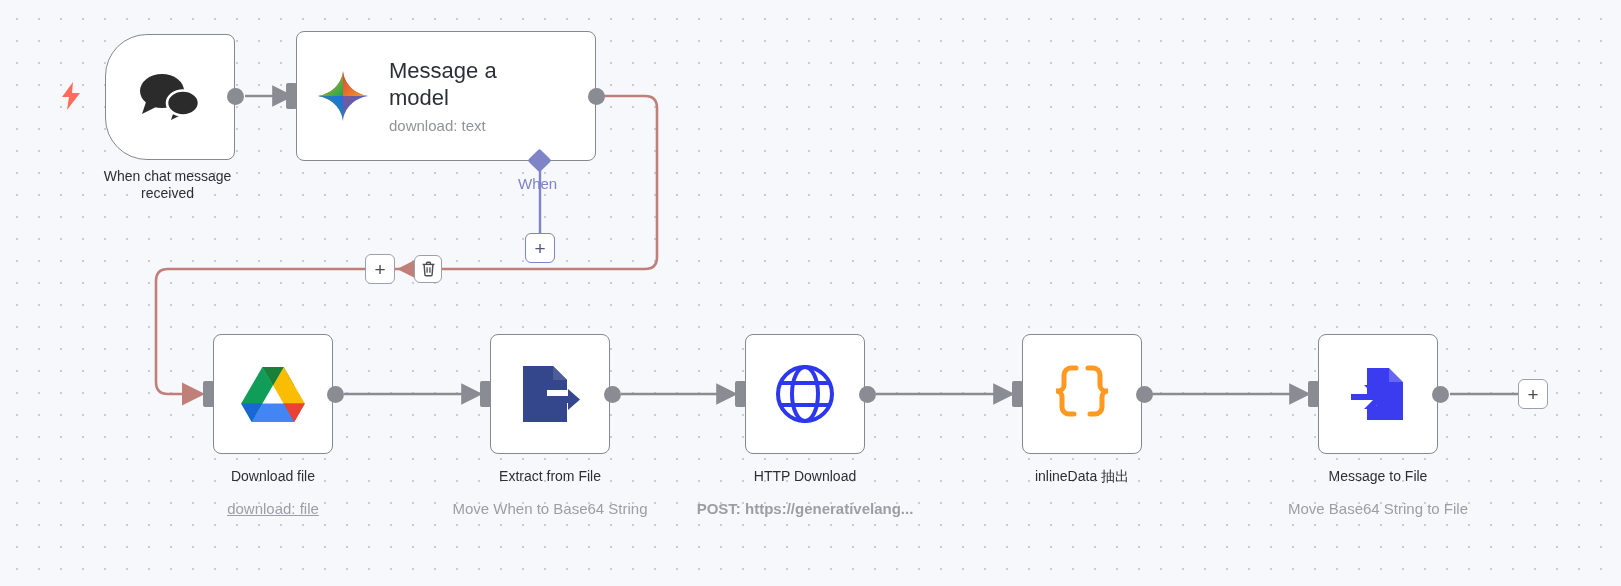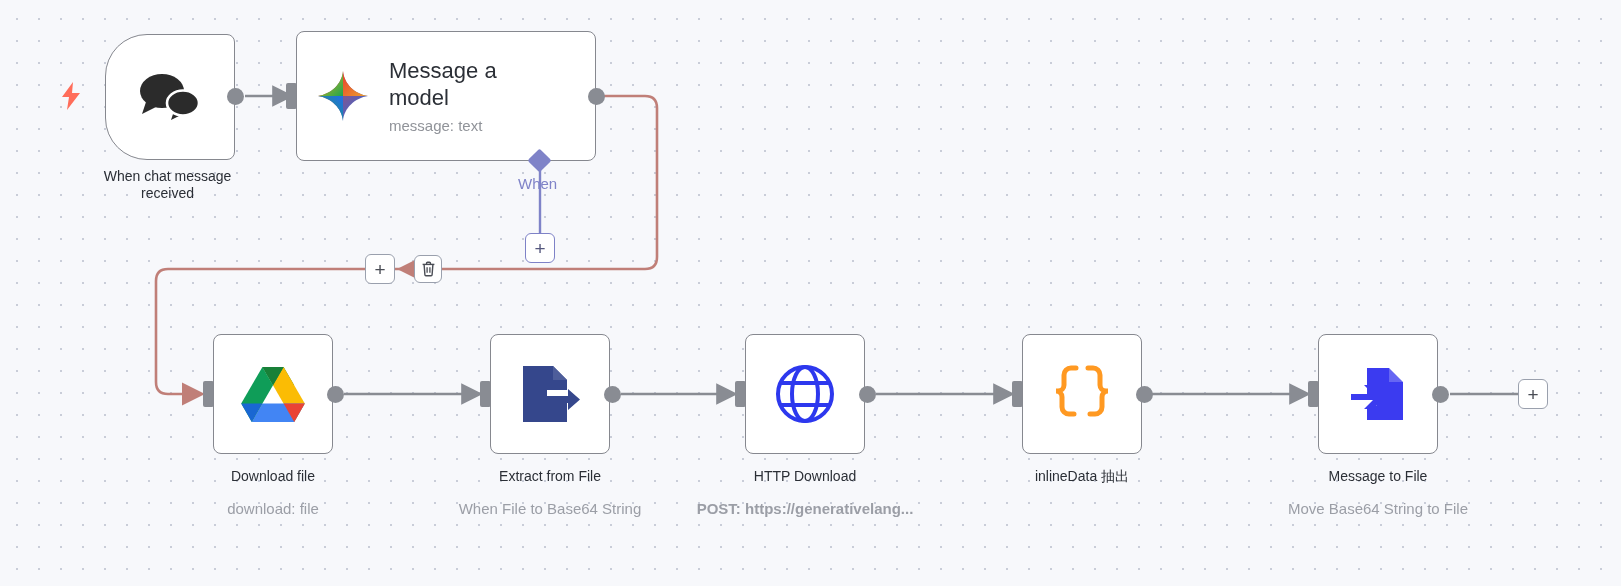--- a/index.html
+++ b/index.html
@@ -182,21 +182,21 @@
         </defs>
         <path d="M28 3 C29 16 40 26 53 28 C40 30 29 40 28 53 C27 40 16 30 3 28 C16 26 27 16 28 3 Z" fill="url(#gemRight)"></path>
         <path d="M28 3 C29 16 40 26 53 28 L28 28 Z" fill="url(#gemTop)" opacity="0.95"></path>
         <path d="M28 53 C27 40 16 30 3 28 L28 28 Z" fill="url(#gemBot)" opacity="0.95"></path>
         <path d="M3 28 C16 26 27 16 28 3 L28 28 Z" fill="url(#gemLeft)" opacity="0.95"></path>
       </svg>
     </span>
     <span class="node-title-inner">
       <span class="t">Message a
 model</span>
-      <span class="s">message: text</span>
+      <span class="s">download: text</span>
     </span>
   </div>
   <div class="out-dot" style="left:588px; top:88px;"></div>
 
   <div class="diamond" style="left:531px; top:152px;"></div>
   <div class="tools-label" style="left:518px; top:175px;">When</div>
   <div class="chip purple" style="left:525px; top:233px;">+</div>
 
   <div class="chip" style="left:365px; top:254px;">+</div>
   <div class="chip sm" style="left:414px; top:255px;">
@@ -217,36 +217,36 @@
         <path d="M64.8 38.6 L54.2 56.9 L11.8 56.9 L22.4 38.6 Z" fill="#4285f4"></path>
         <path d="M22.4 2 L33 20.3 L11.8 56.9 L1.2 38.6 Z" fill="#0f9d58"></path>
         <path d="M1.2 38.6 L11.8 56.9 L22.4 38.6 Z" fill="#1967d2"></path>
         <path d="M64.8 38.6 L54.2 56.9 L43.6 38.6 Z" fill="#ea4335"></path>
         <path d="M22.4 2 L33 20.3 L43.6 2 Z" fill="#188038"></path>
       </svg>
     </span>
   </div>
   <div class="out-dot" style="left:327px; top:386px;"></div>
   <div class="node-label" style="left:163px; top:468px; width:220px;">Download file</div>
-  <div class="node-sub" style="left:163px; top:500px; width:220px;">download: file</div>
+  <div class="node-sub" style="left:163px; top:500px; width:220px;text-decoration:underline;">download: file</div>
 
   <div class="in-port" style="left:480px; top:381px;"></div>
   <div class="node square" style="left:490px; top:334px;">
     <span>
       <svg class="icon" width="60" height="62" viewBox="0 0 60 62">
         <path d="M3 3 h30 l14 14 v10 h-20 v8 h20 v24 h-44 z" fill="#35478c"></path>
         <path d="M33 3 l14 14 h-14 z" fill="#35478c"></path>
         <path d="M26 33 h22 v-7 l12 10.5 -12 10.5 v-7 h-22 z" fill="#35478c"></path>
         <path d="M33 3 l14 14 h-14 z" fill="#fff" opacity="0.12"></path>
       </svg>
     </span>
   </div>
   <div class="out-dot" style="left:604px; top:386px;"></div>
   <div class="node-label" style="left:440px; top:468px; width:220px;">Extract from File</div>
-  <div class="node-sub" style="left:420px; top:500px; width:260px;">When File to Base64 String</div>
+  <div class="node-sub" style="left:420px; top:500px; width:260px;">Move When to Base64 String</div>
 
   <div class="in-port" style="left:735px; top:381px;"></div>
   <div class="node square" style="left:745px; top:334px;">
     <span>
       <svg class="icon" width="62" height="62" viewBox="0 0 62 62">
         <circle cx="31" cy="31" r="27" fill="none" stroke="#2d38ee" stroke-width="4"></circle>
         <ellipse cx="31" cy="31" rx="13" ry="27" fill="none" stroke="#2d38ee" stroke-width="4"></ellipse>
         <path d="M6 20 h50 M6 42 h50" stroke="#2d38ee" stroke-width="4" fill="none"></path>
       </svg>
     </span>

